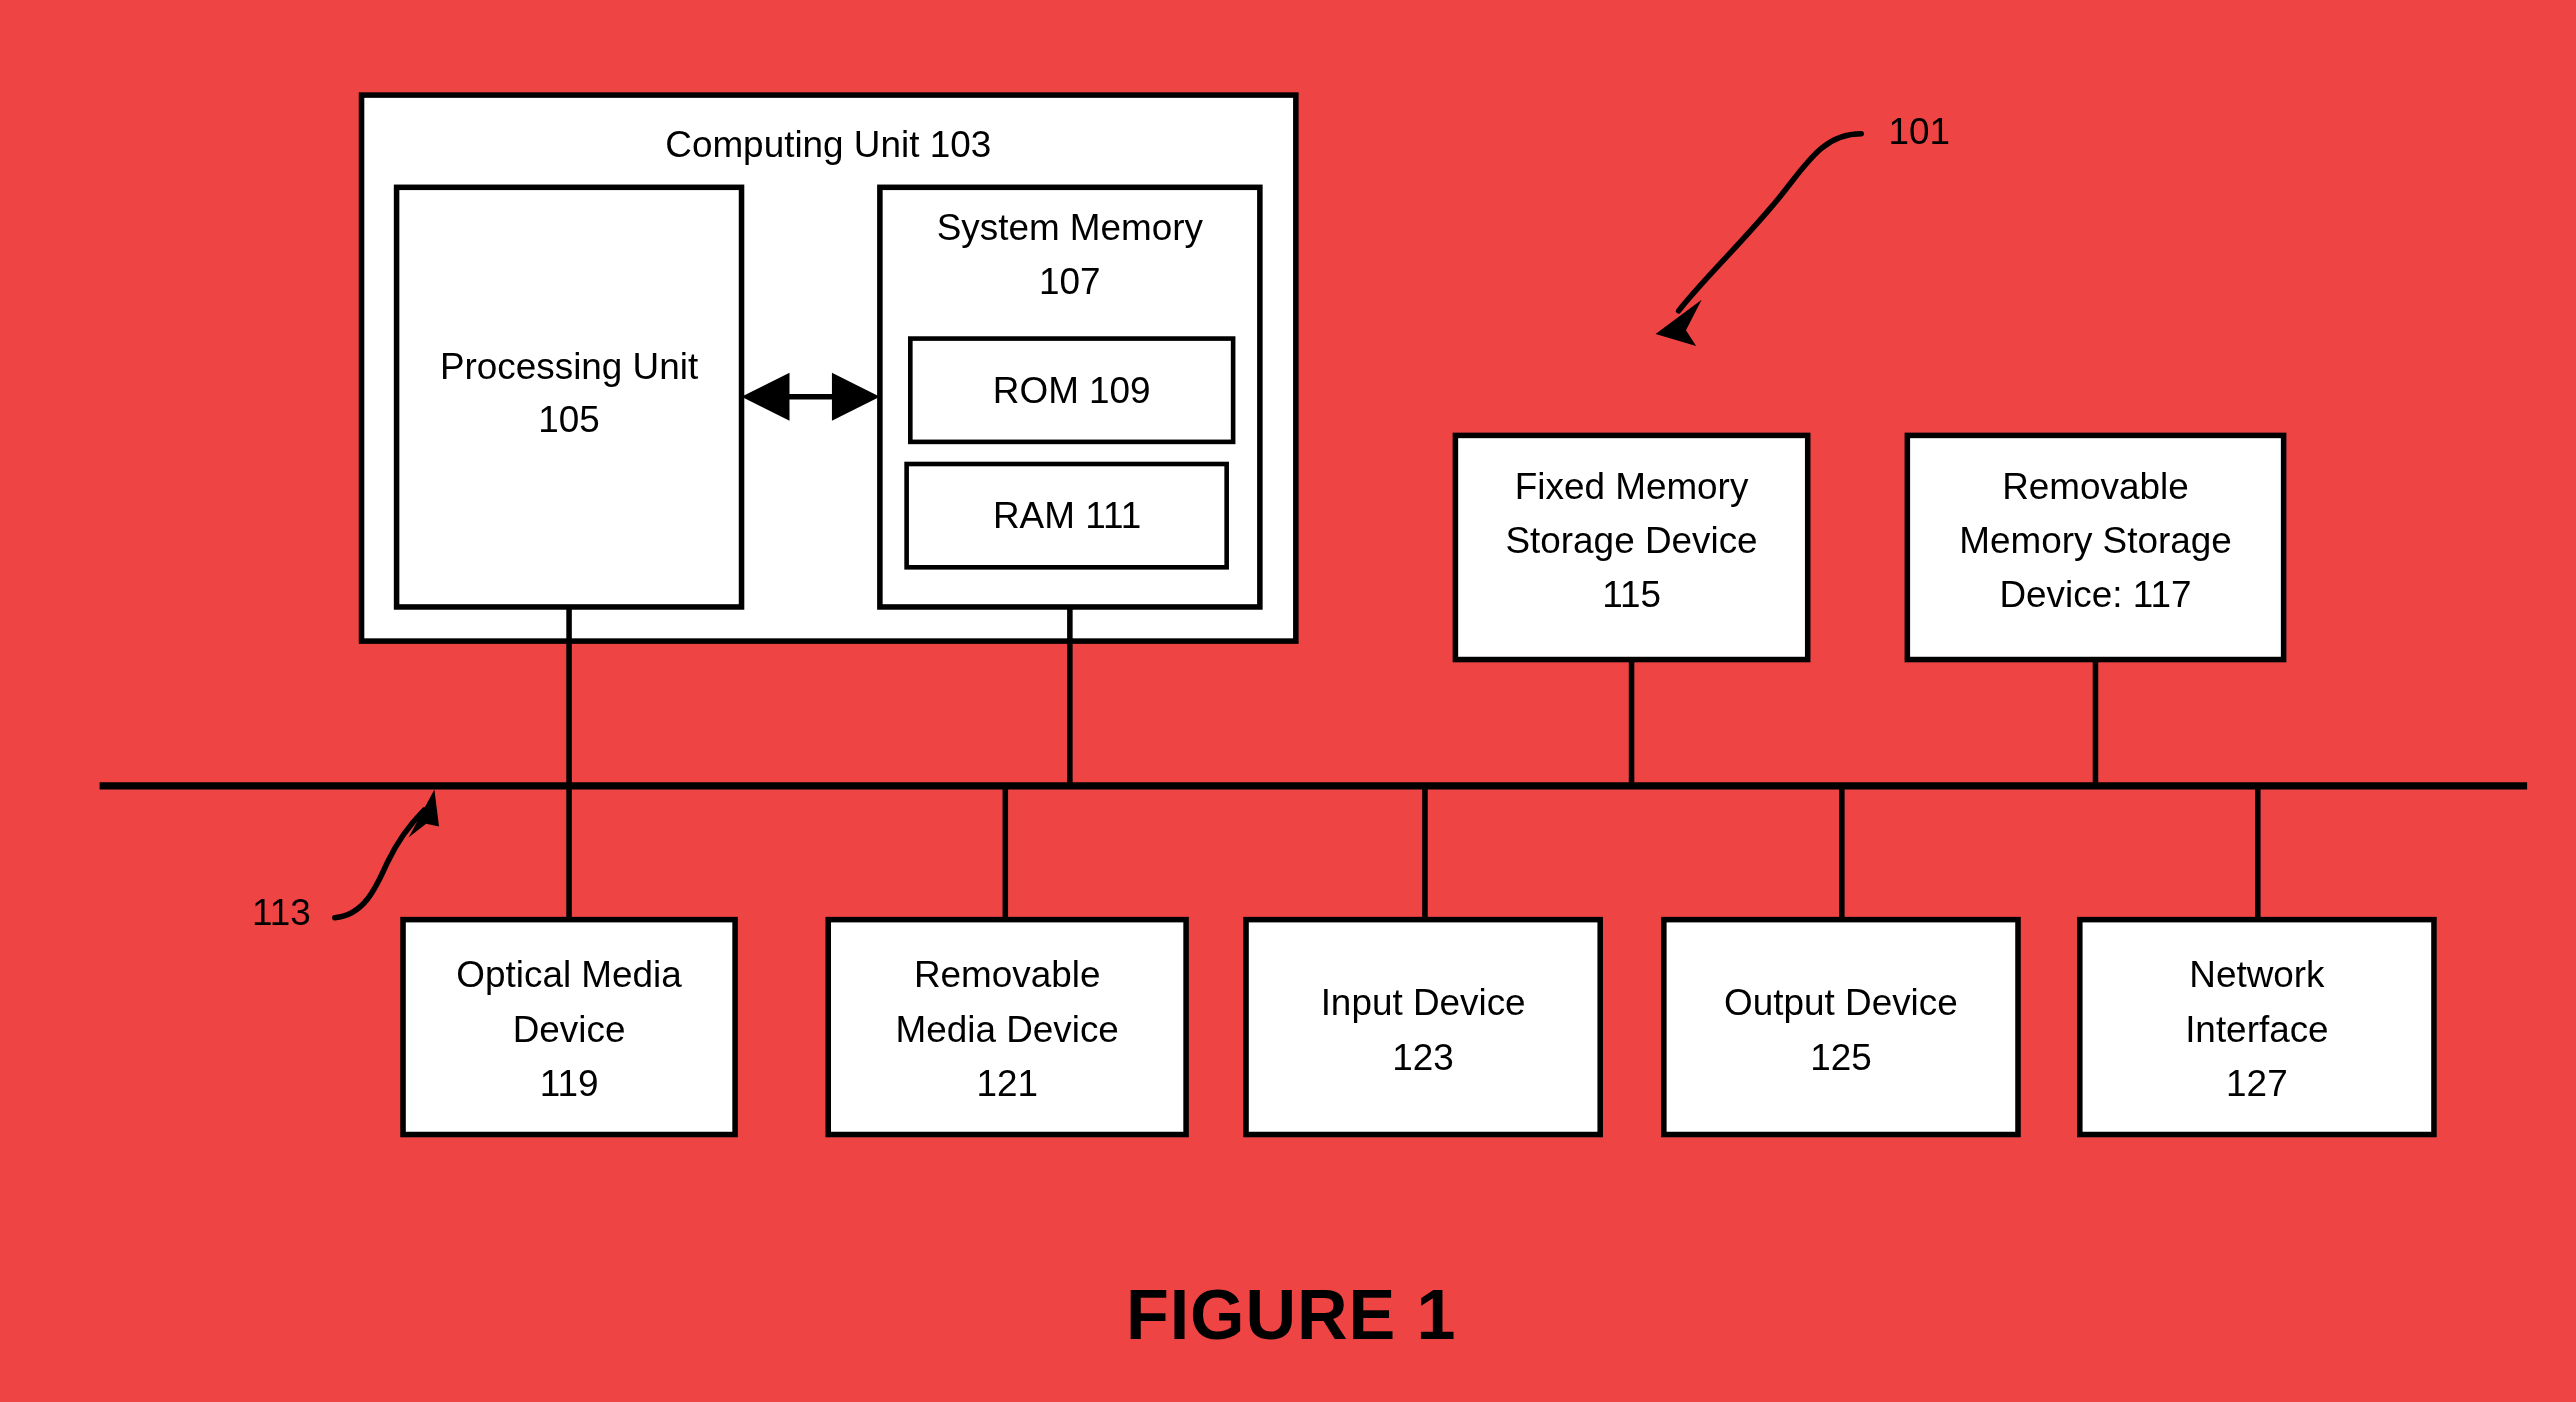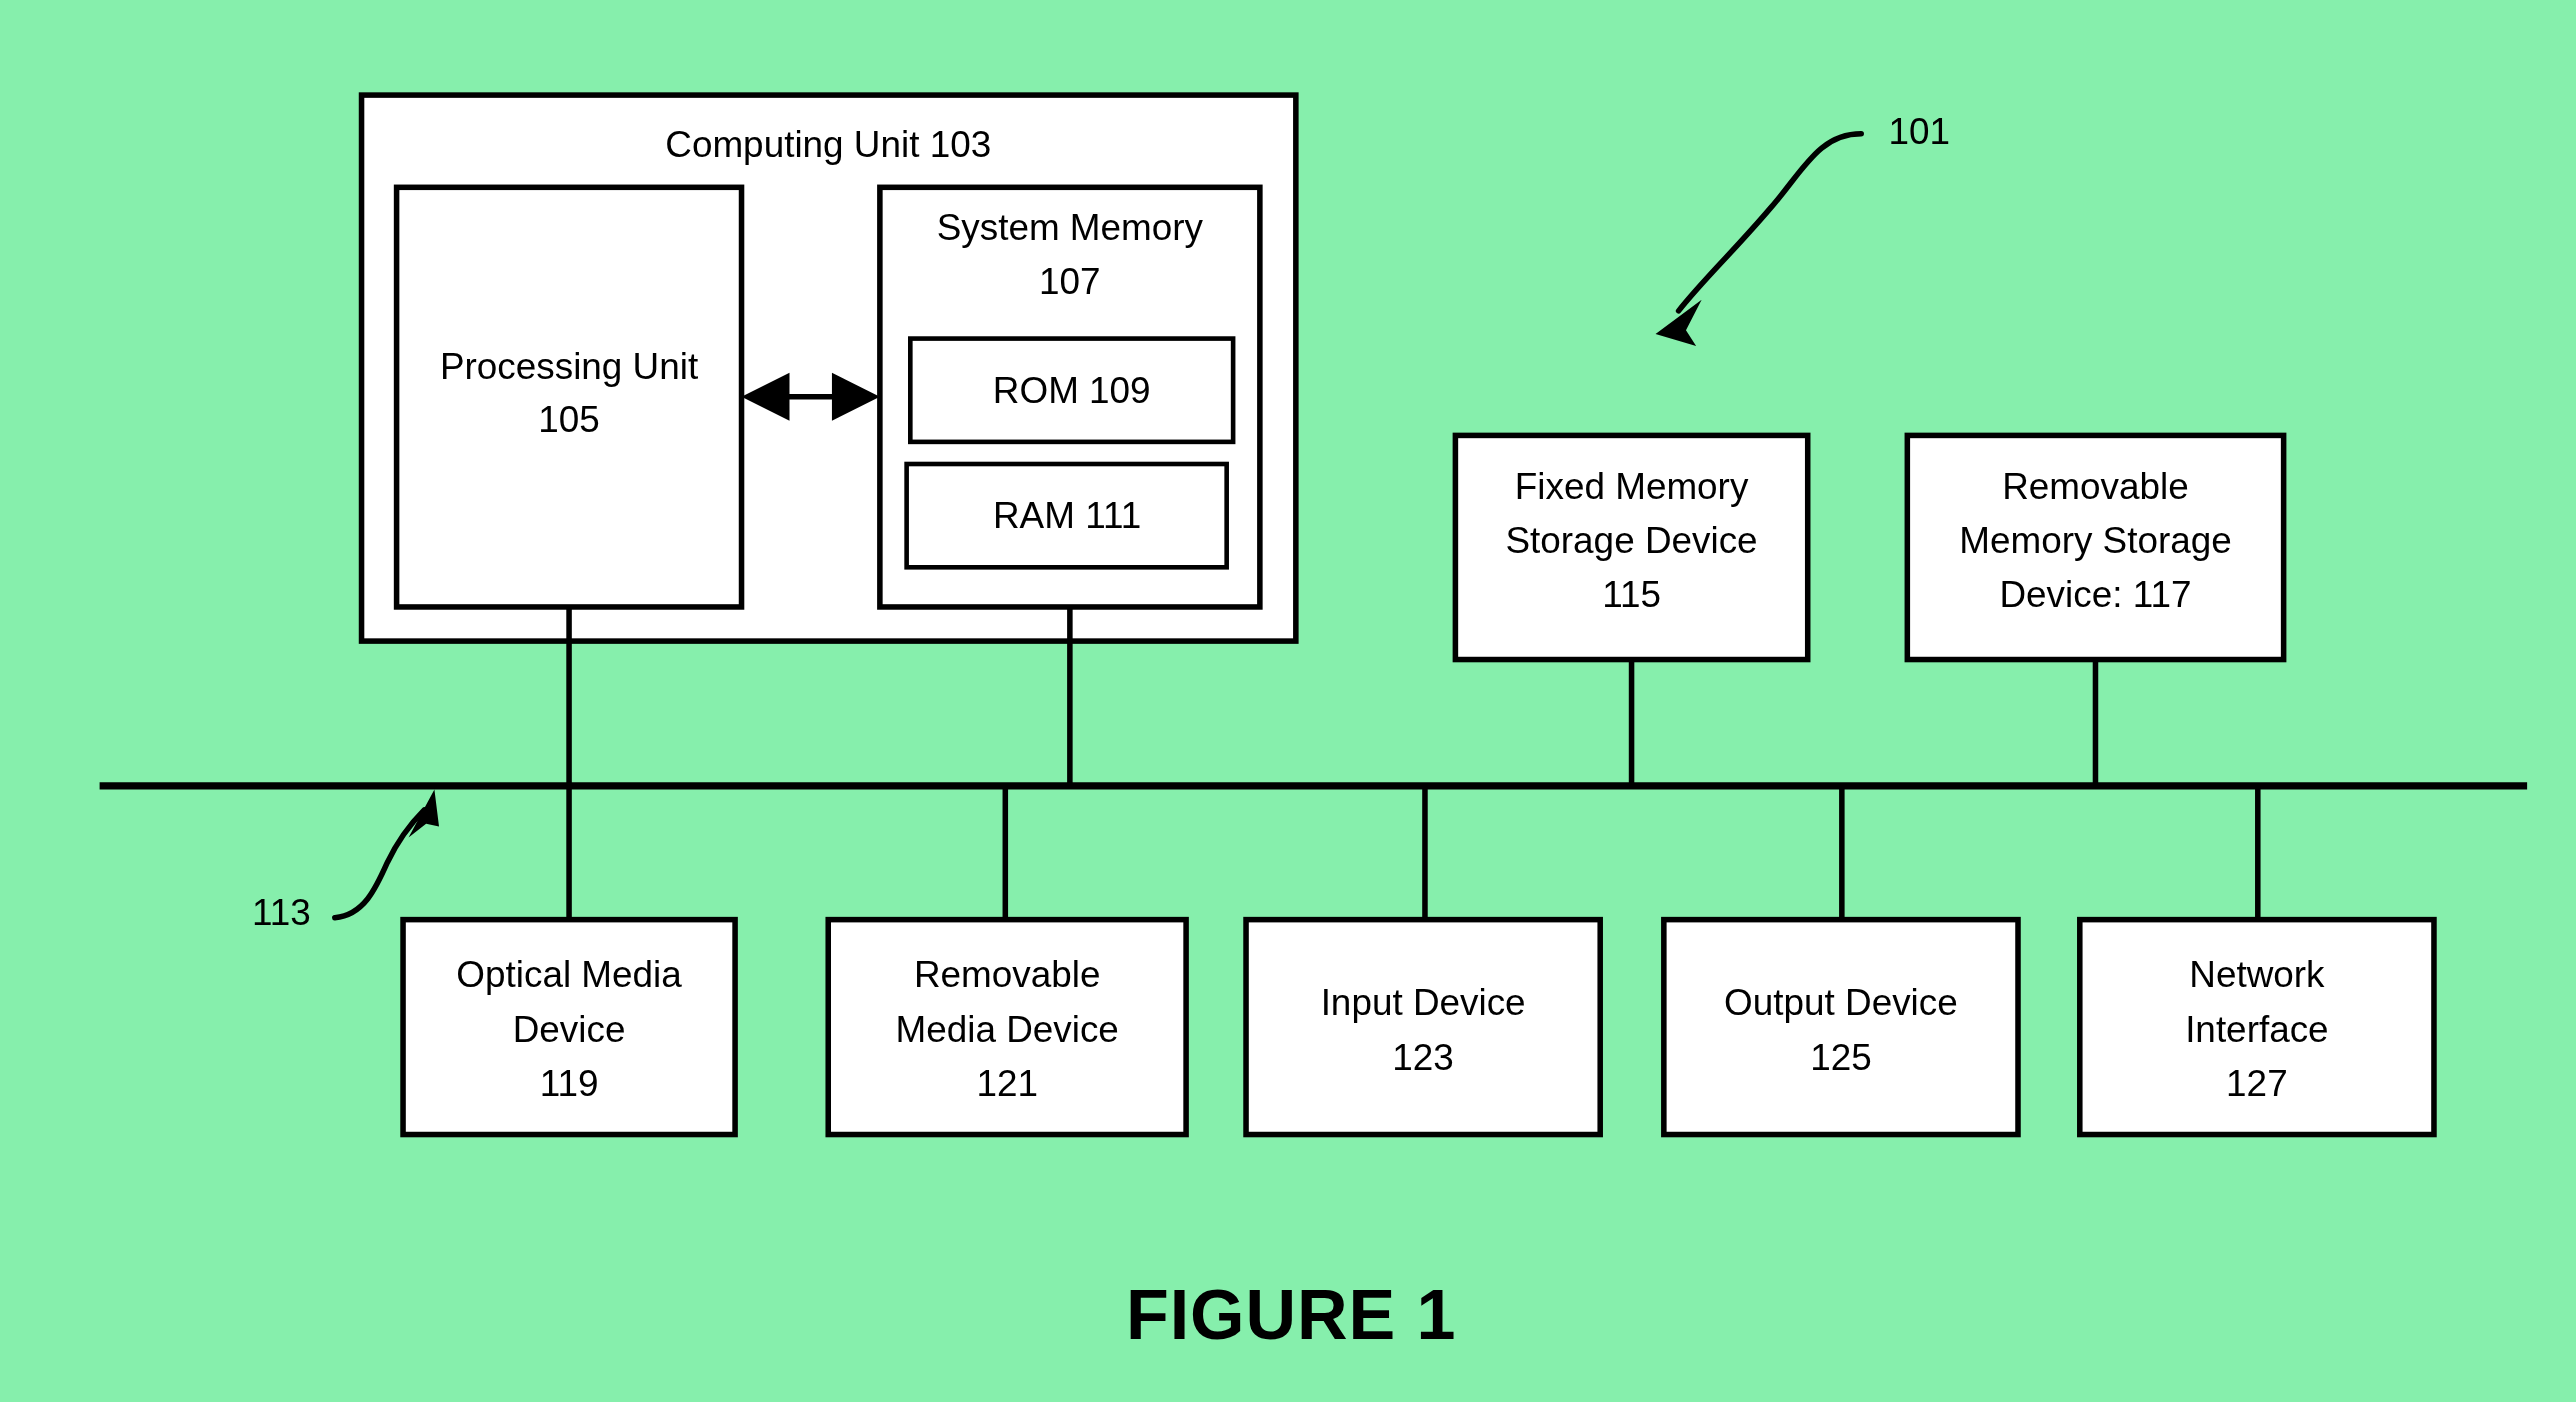--- a/index.html
+++ b/index.html
@@ -4,21 +4,21 @@
 <style>
   html, body {
     margin: 0;
     padding: 0;
     background: #ffffff;
   }
   #figure-root {
     position: relative;
     width: 2576px;
     height: 1403px;
-    background: #86efac;
+    background: #ef4444;
     font-family: "Liberation Sans", sans-serif;
     overflow: hidden;
   }
   svg.diagram {
     position: absolute;
     left: 0;
     top: 0;
     width: 2576px;
     height: 1403px;
     display: block;

